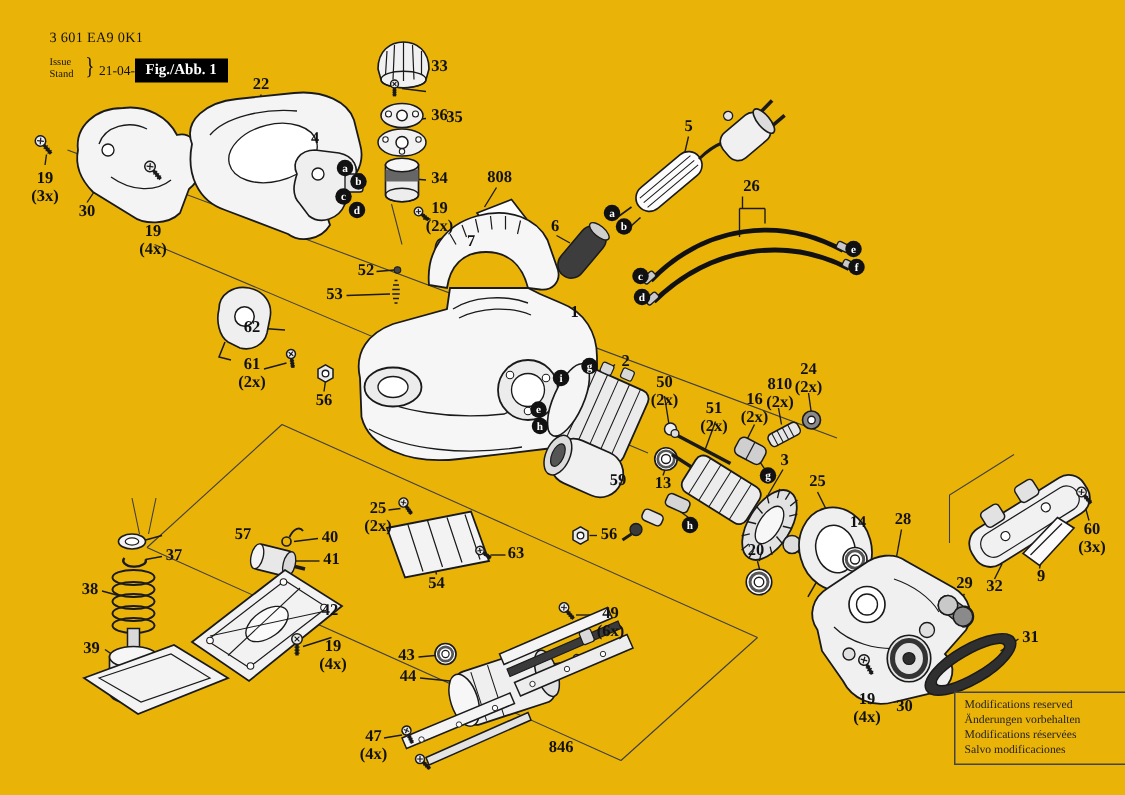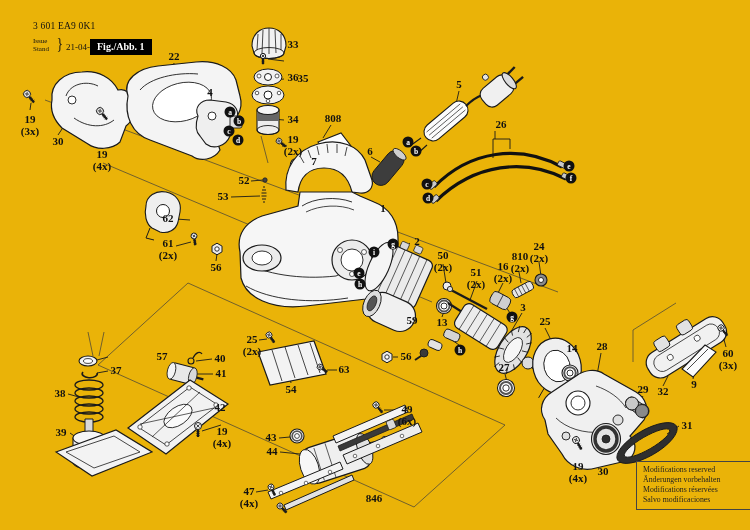--- a/index.html
+++ b/index.html
@@ -523,21 +523,21 @@
       <div class="lbl" style="left: 442px; top: 323px;">
         <div>13</div>
       </div>
       <div class="lbl" style="left: 523px; top: 308px;">
         <div>3</div>
       </div>
       <div class="lbl" style="left: 545px; top: 322px;">
         <div>25</div>
       </div>
       <div class="lbl" style="left: 504px; top: 368px;">
-        <div>27</div>
+        <div>20</div>
       </div>
       <div class="lbl" style="left: 572px; top: 349px;">
         <div>14</div>
       </div>
       <div class="lbl" style="left: 602px; top: 347px;">
         <div>28</div>
       </div>
       <div class="lbl" style="left: 643px; top: 390px;">
         <div>29</div>
       </div>

